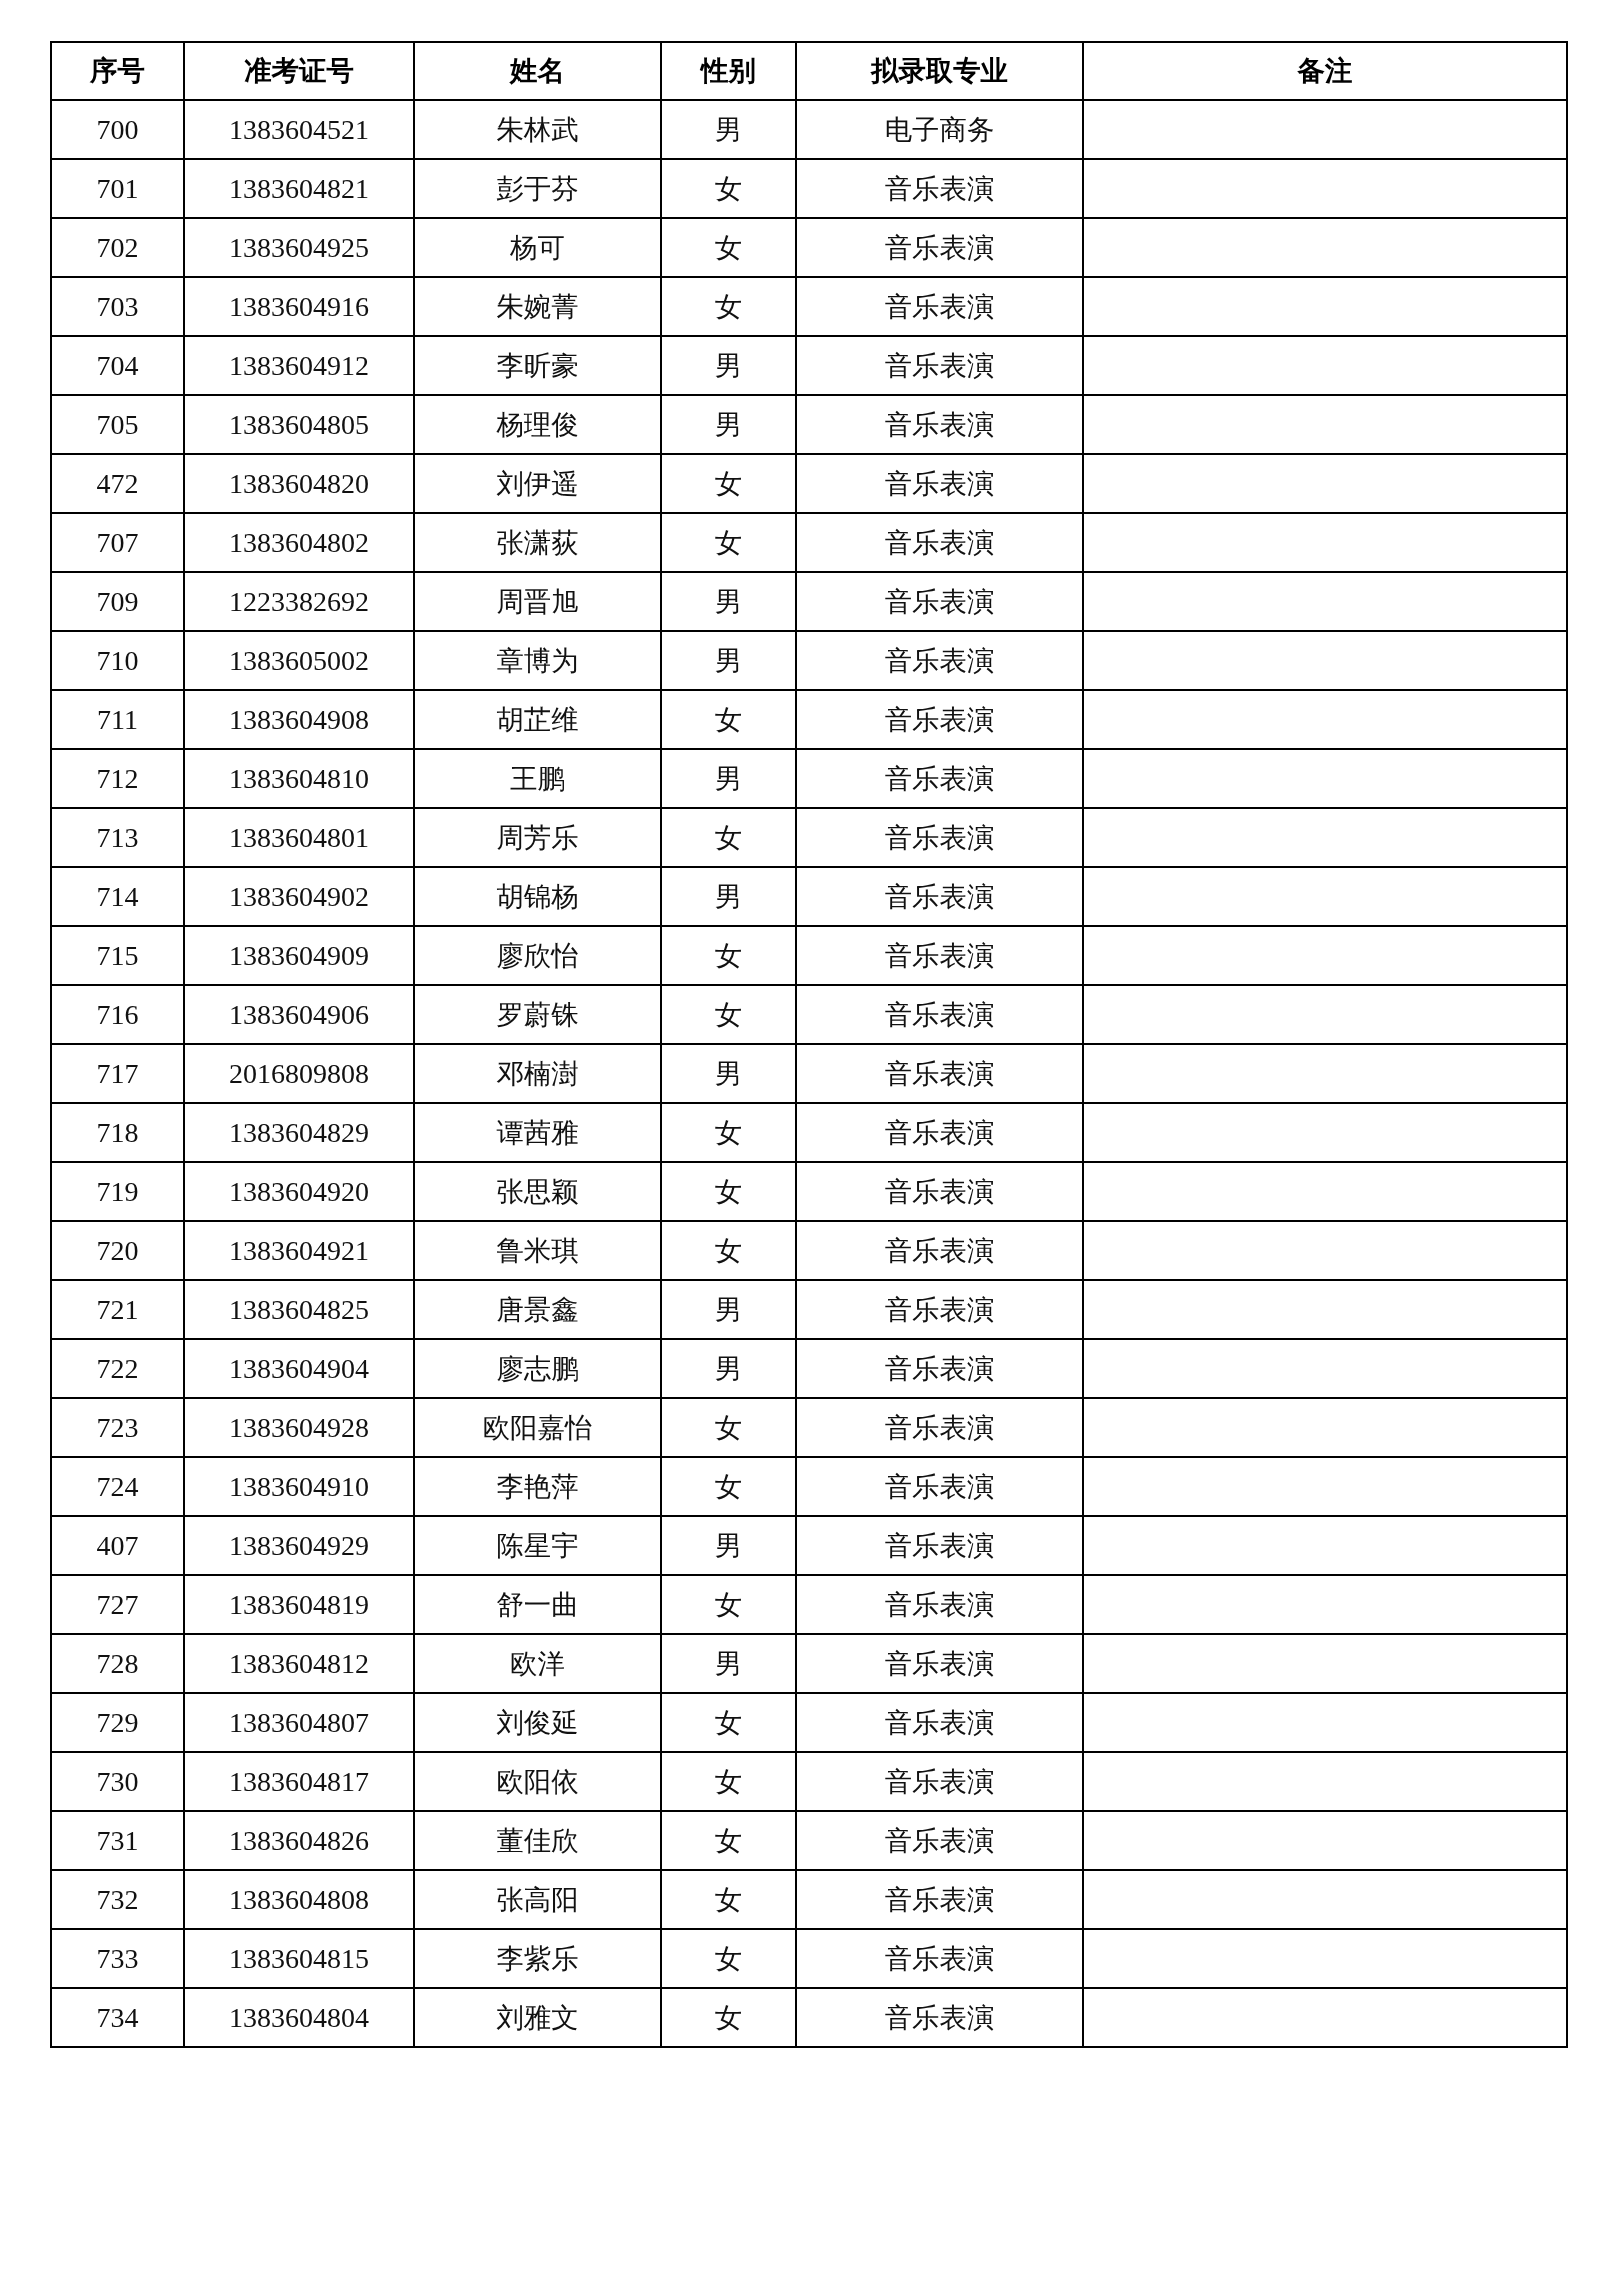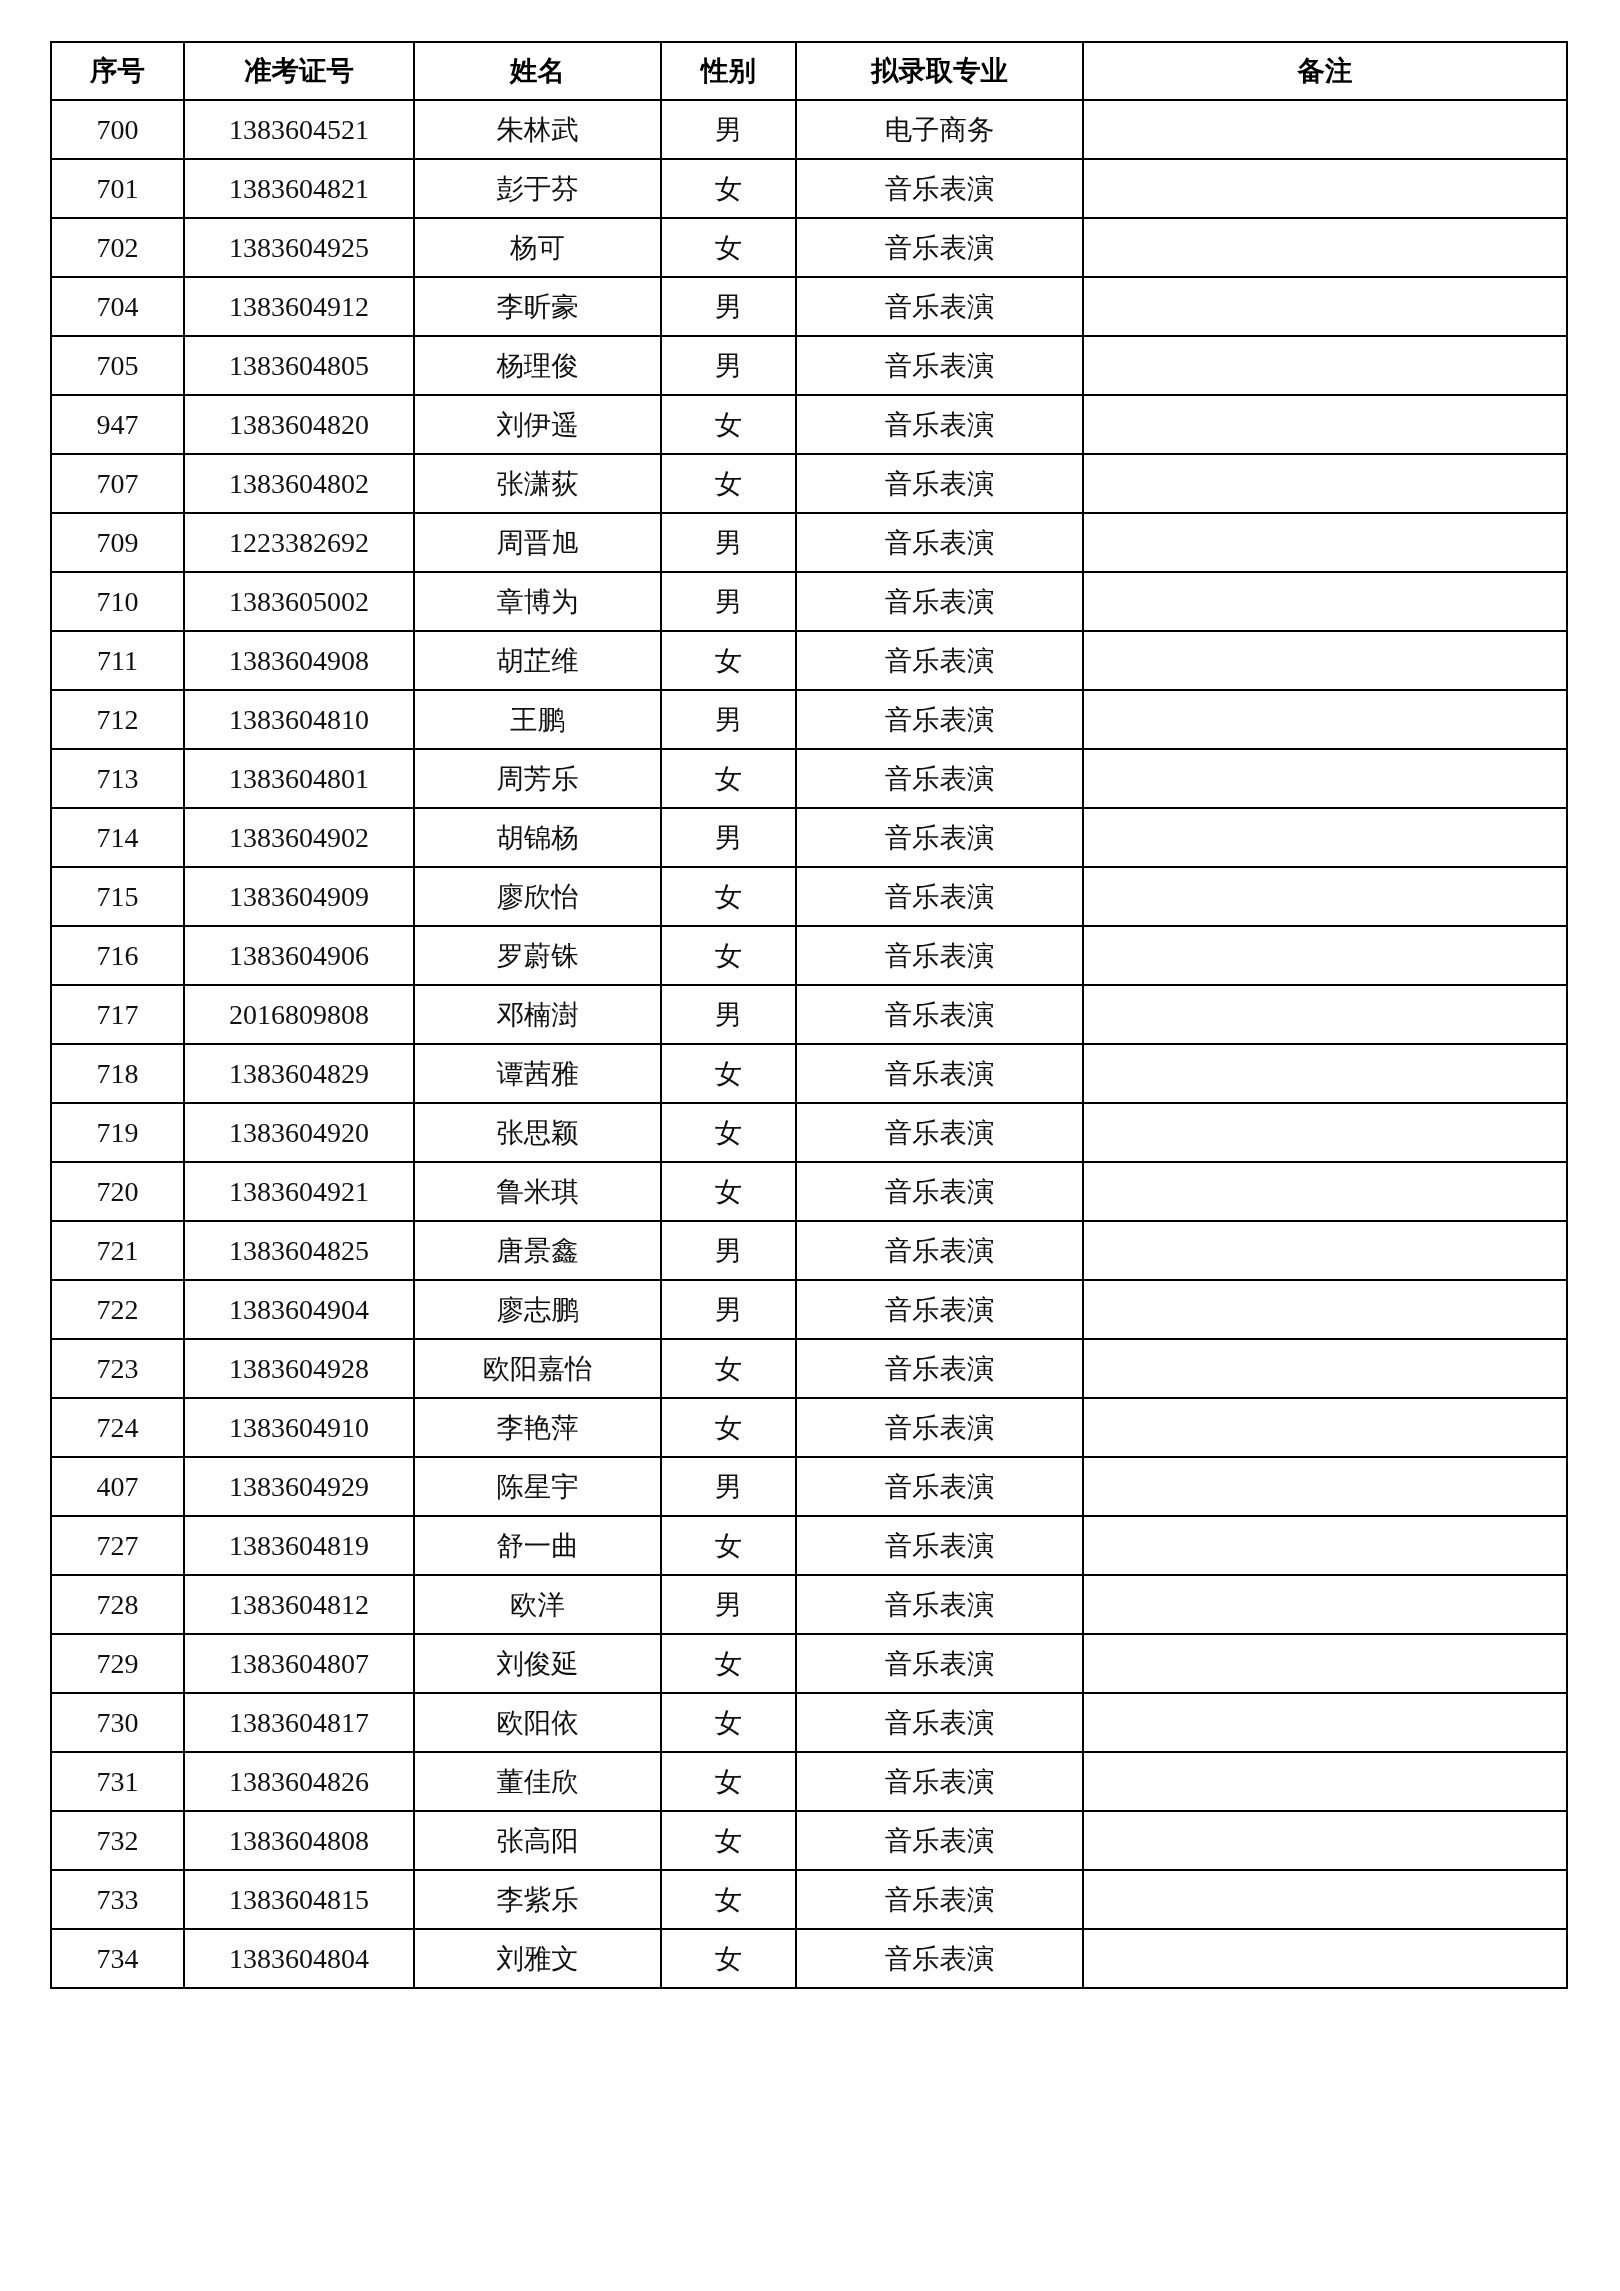--- a/index.html
+++ b/index.html
@@ -70,37 +70,45 @@
       </tr>
       <tr class="row">
         <td class="num">702</td>
         <td class="num">1383604925</td>
         <td>杨可</td>
         <td>女</td>
         <td>音乐表演</td>
         <td></td>
       </tr>
       <tr class="row">
+        <td class="num">703</td>
+        <td class="num">1383604916</td>
+        <td>朱婉菁</td>
+        <td>女</td>
+        <td>音乐表演</td>
+        <td></td>
+      </tr>
+      <tr class="row">
         <td class="num">704</td>
         <td class="num">1383604912</td>
         <td>李昕豪</td>
         <td>男</td>
         <td>音乐表演</td>
         <td></td>
       </tr>
       <tr class="row">
         <td class="num">705</td>
         <td class="num">1383604805</td>
         <td>杨理俊</td>
         <td>男</td>
         <td>音乐表演</td>
         <td></td>
       </tr>
       <tr class="row">
-        <td class="num">947</td>
+        <td class="num">472</td>
         <td class="num">1383604820</td>
         <td>刘伊遥</td>
         <td>女</td>
         <td>音乐表演</td>
         <td></td>
       </tr>
       <tr class="row">
         <td class="num">707</td>
         <td class="num">1383604802</td>
         <td>张潇荻</td>

